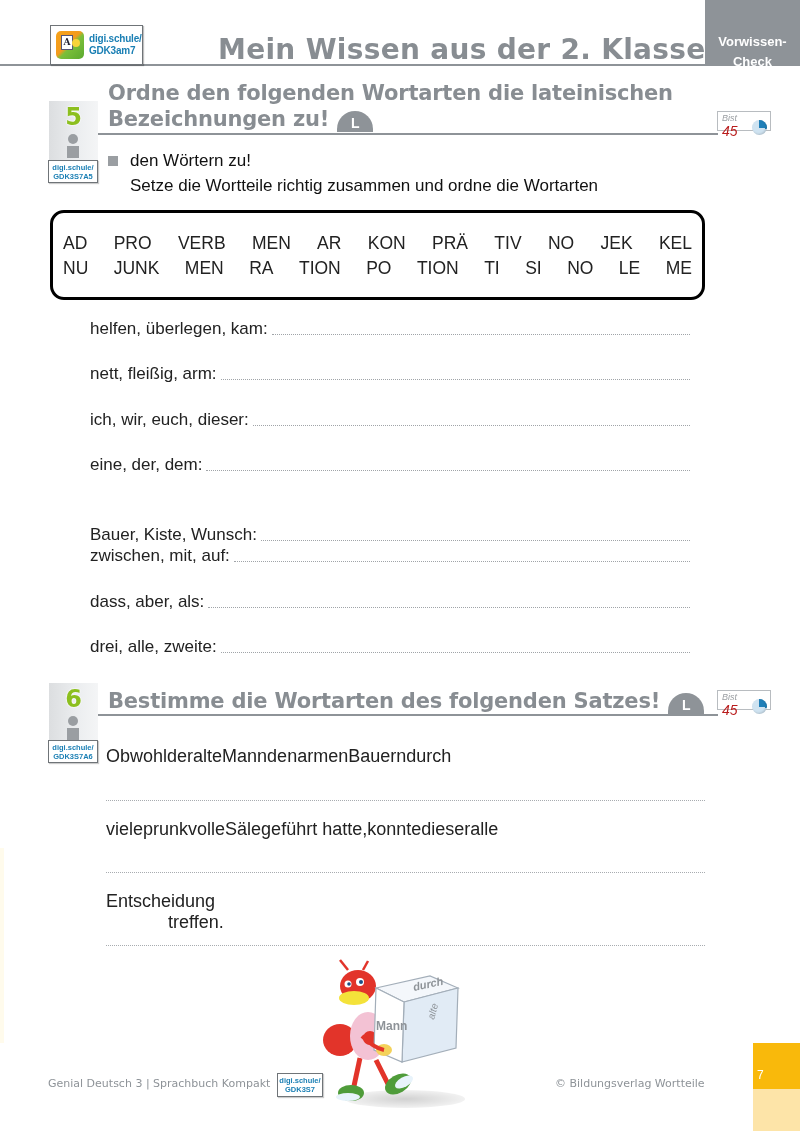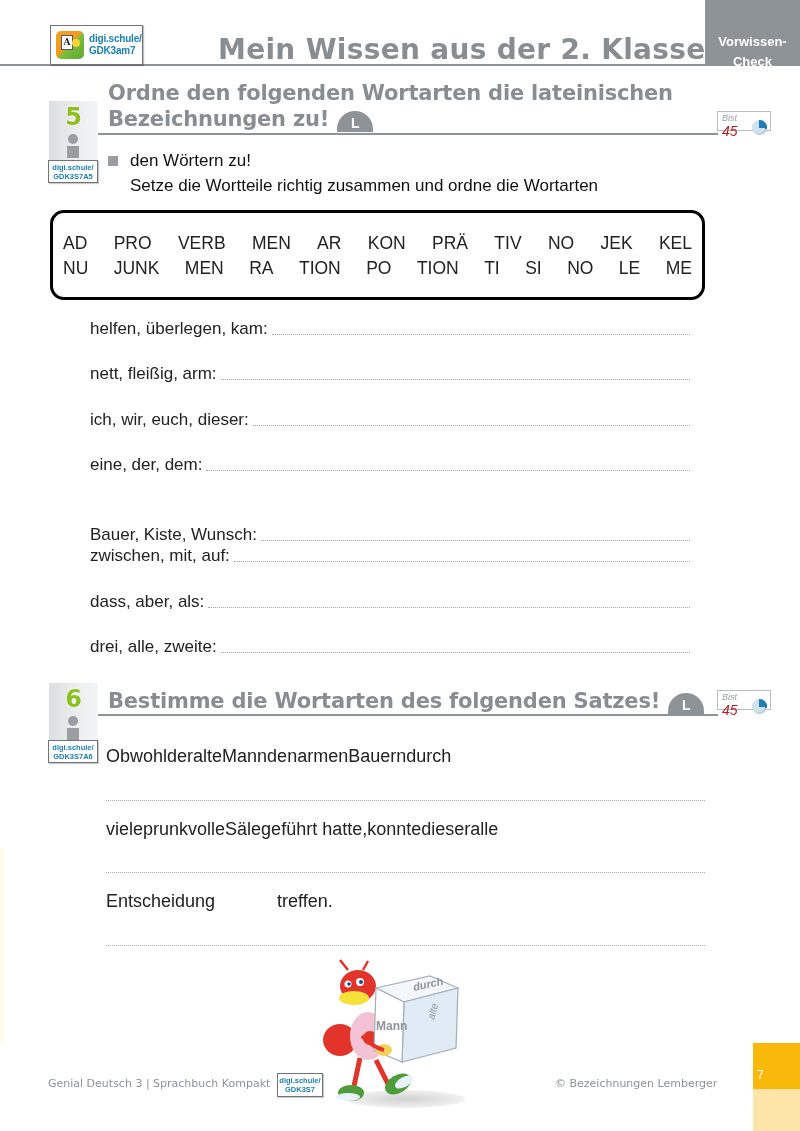--- a/index.html
+++ b/index.html
@@ -255,21 +255,21 @@
   <span>viele</span>
   <span>prunkvolle</span>
   <span>Säle</span>
   <span>geführt hatte,</span>
   <span>konnte</span>
   <span>dieser</span>
   <span>alle</span>
 </div>
 <div class="answer-dots" style="top:872px;"></div>
 
-<div class="sentence-row" style="top:891px; justify-content:flex-start;">
+<div class="sentence-row" style="top:891px; justify-content:flex-start;flex-direction:column;">
   <span>Entscheidung</span>
   <span style="margin-left:62px;">treffen.</span>
 </div>
 <div class="answer-dots" style="top:945px;"></div>
 
 <div class="shadow"></div>
 <svg class="mascot" viewBox="0 0 150 150">
 
   <ellipse cx="22" cy="82" rx="17" ry="16" fill="#e2342a"></ellipse>
 
@@ -303,16 +303,16 @@
   <ellipse cx="66" cy="92" rx="8" ry="6" fill="#f4d25a"></ellipse>
   <path d="M44 78 Q 56 90 66 92" stroke="#e2342a" stroke-width="4" fill="none"></path>
 </svg>
 
 <div class="left-tint"></div>
 <div class="footer-left">Genial Deutsch 3 | Sprachbuch Kompakt</div>
 <div class="digi-small digi-footer">
   <div>digi.schule/</div>
   <div>GDK3S7</div>
 </div>
-<div class="footer-right">© Bezeichnungen Lemberger</div>
+<div class="footer-right">© Bildungsverlag Wortteile</div>
 <div class="page-tab-top"></div>
 <div class="page-num">7</div>
 <div class="page-tab-bottom"></div>
 
 </body></html>

